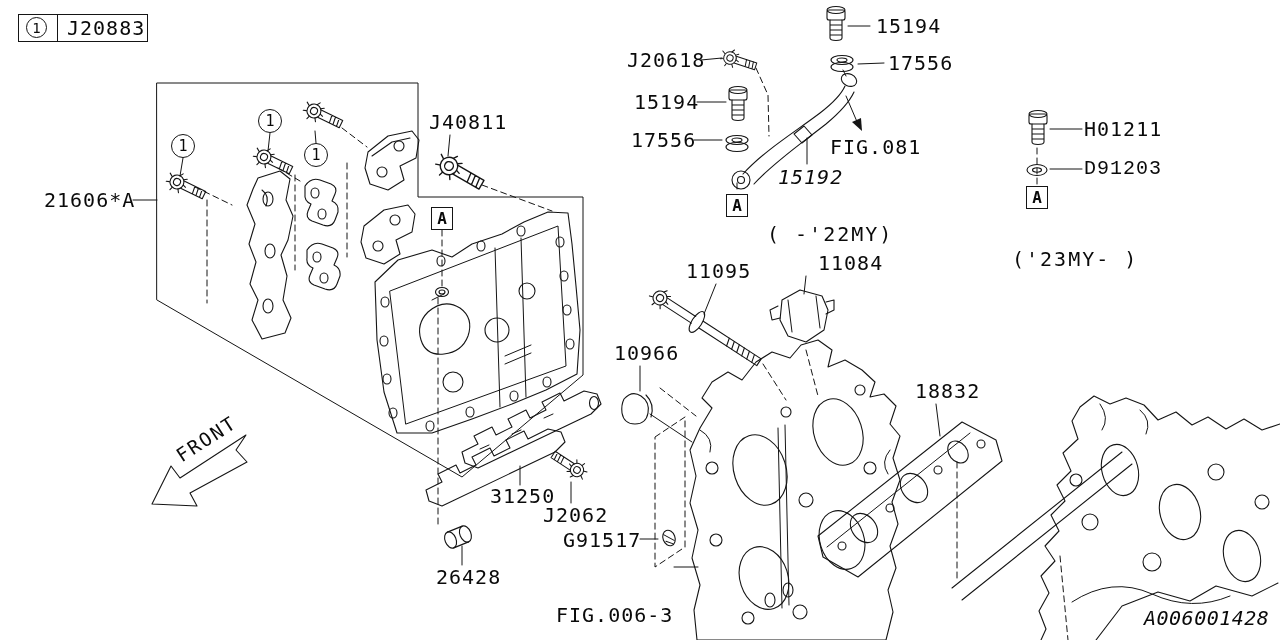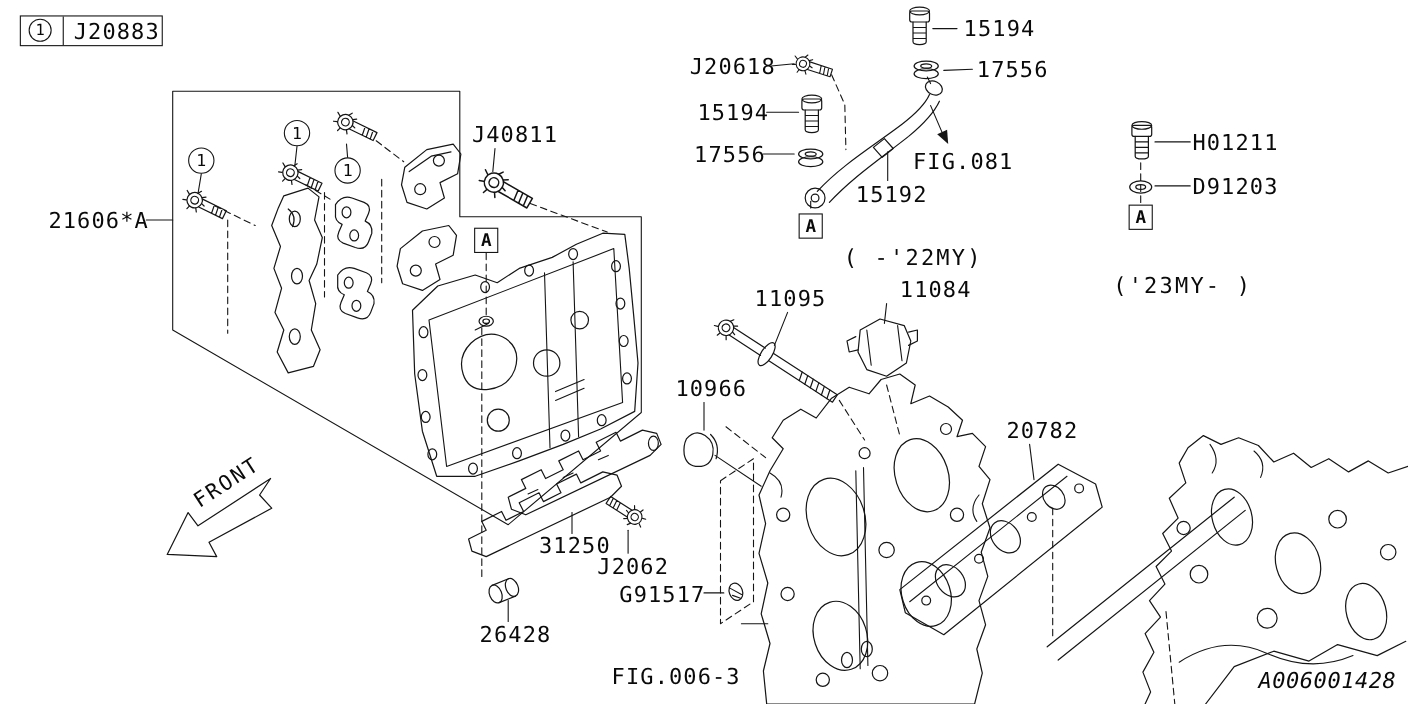--- a/index.html
+++ b/index.html
@@ -317,29 +317,29 @@
     </div>
 
 <div class="lbl" style="left:44px;top:189px;">21606*A</div>
 <div class="lbl" style="left:429px;top:111px;">J40811</div>
 <div class="lbl" style="left:627px;top:49px;">J20618</div>
 <div class="lbl" style="left:876px;top:15px;">15194</div>
 <div class="lbl" style="left:888px;top:52px;">17556</div>
 <div class="lbl" style="left:634px;top:91px;">15194</div>
 <div class="lbl" style="left:631px;top:129px;">17556</div>
 <div class="lbl" style="left:830px;top:136px;">FIG.081</div>
-<div class="lbl" style="left:778px;top:166px;">15192</div>
+<div class="lbl" style="left:778px;top:166px;font-style:italic;">15192</div>
 <div class="lbl" style="left:1084px;top:118px;">H01211</div>
-<div class="lbl" style="left:1084px;top:158px;">D91203</div>
+<div class="lbl" style="left:1084px;top:158px;font-family:Liberation Mono, monospace;">D91203</div>
 <div class="lbl note" style="left:767px;top:223px;">( -'22MY)</div>
 <div class="lbl note" style="left:1012px;top:248px;">('23MY- )</div>
 <div class="lbl" style="left:686px;top:260px;">11095</div>
 <div class="lbl" style="left:818px;top:252px;">11084</div>
 <div class="lbl" style="left:614px;top:342px;">10966</div>
-<div class="lbl" style="left:915px;top:380px;">20782</div>
+<div class="lbl" style="left:915px;top:380px;">18832</div>
 <div class="lbl" style="left:490px;top:485px;">31250</div>
 <div class="lbl" style="left:543px;top:504px;">J2062</div>
 <div class="lbl" style="left:563px;top:529px;">G91517</div>
 <div class="lbl" style="left:556px;top:556px;margin-top:48px;">FIG.006-3</div>
 <div class="lbl" style="left:436px;top:566px;">26428</div>
 
 <div class="front">FRONT</div>
 <div class="docnum">A006001428</div>
 
 </div>

